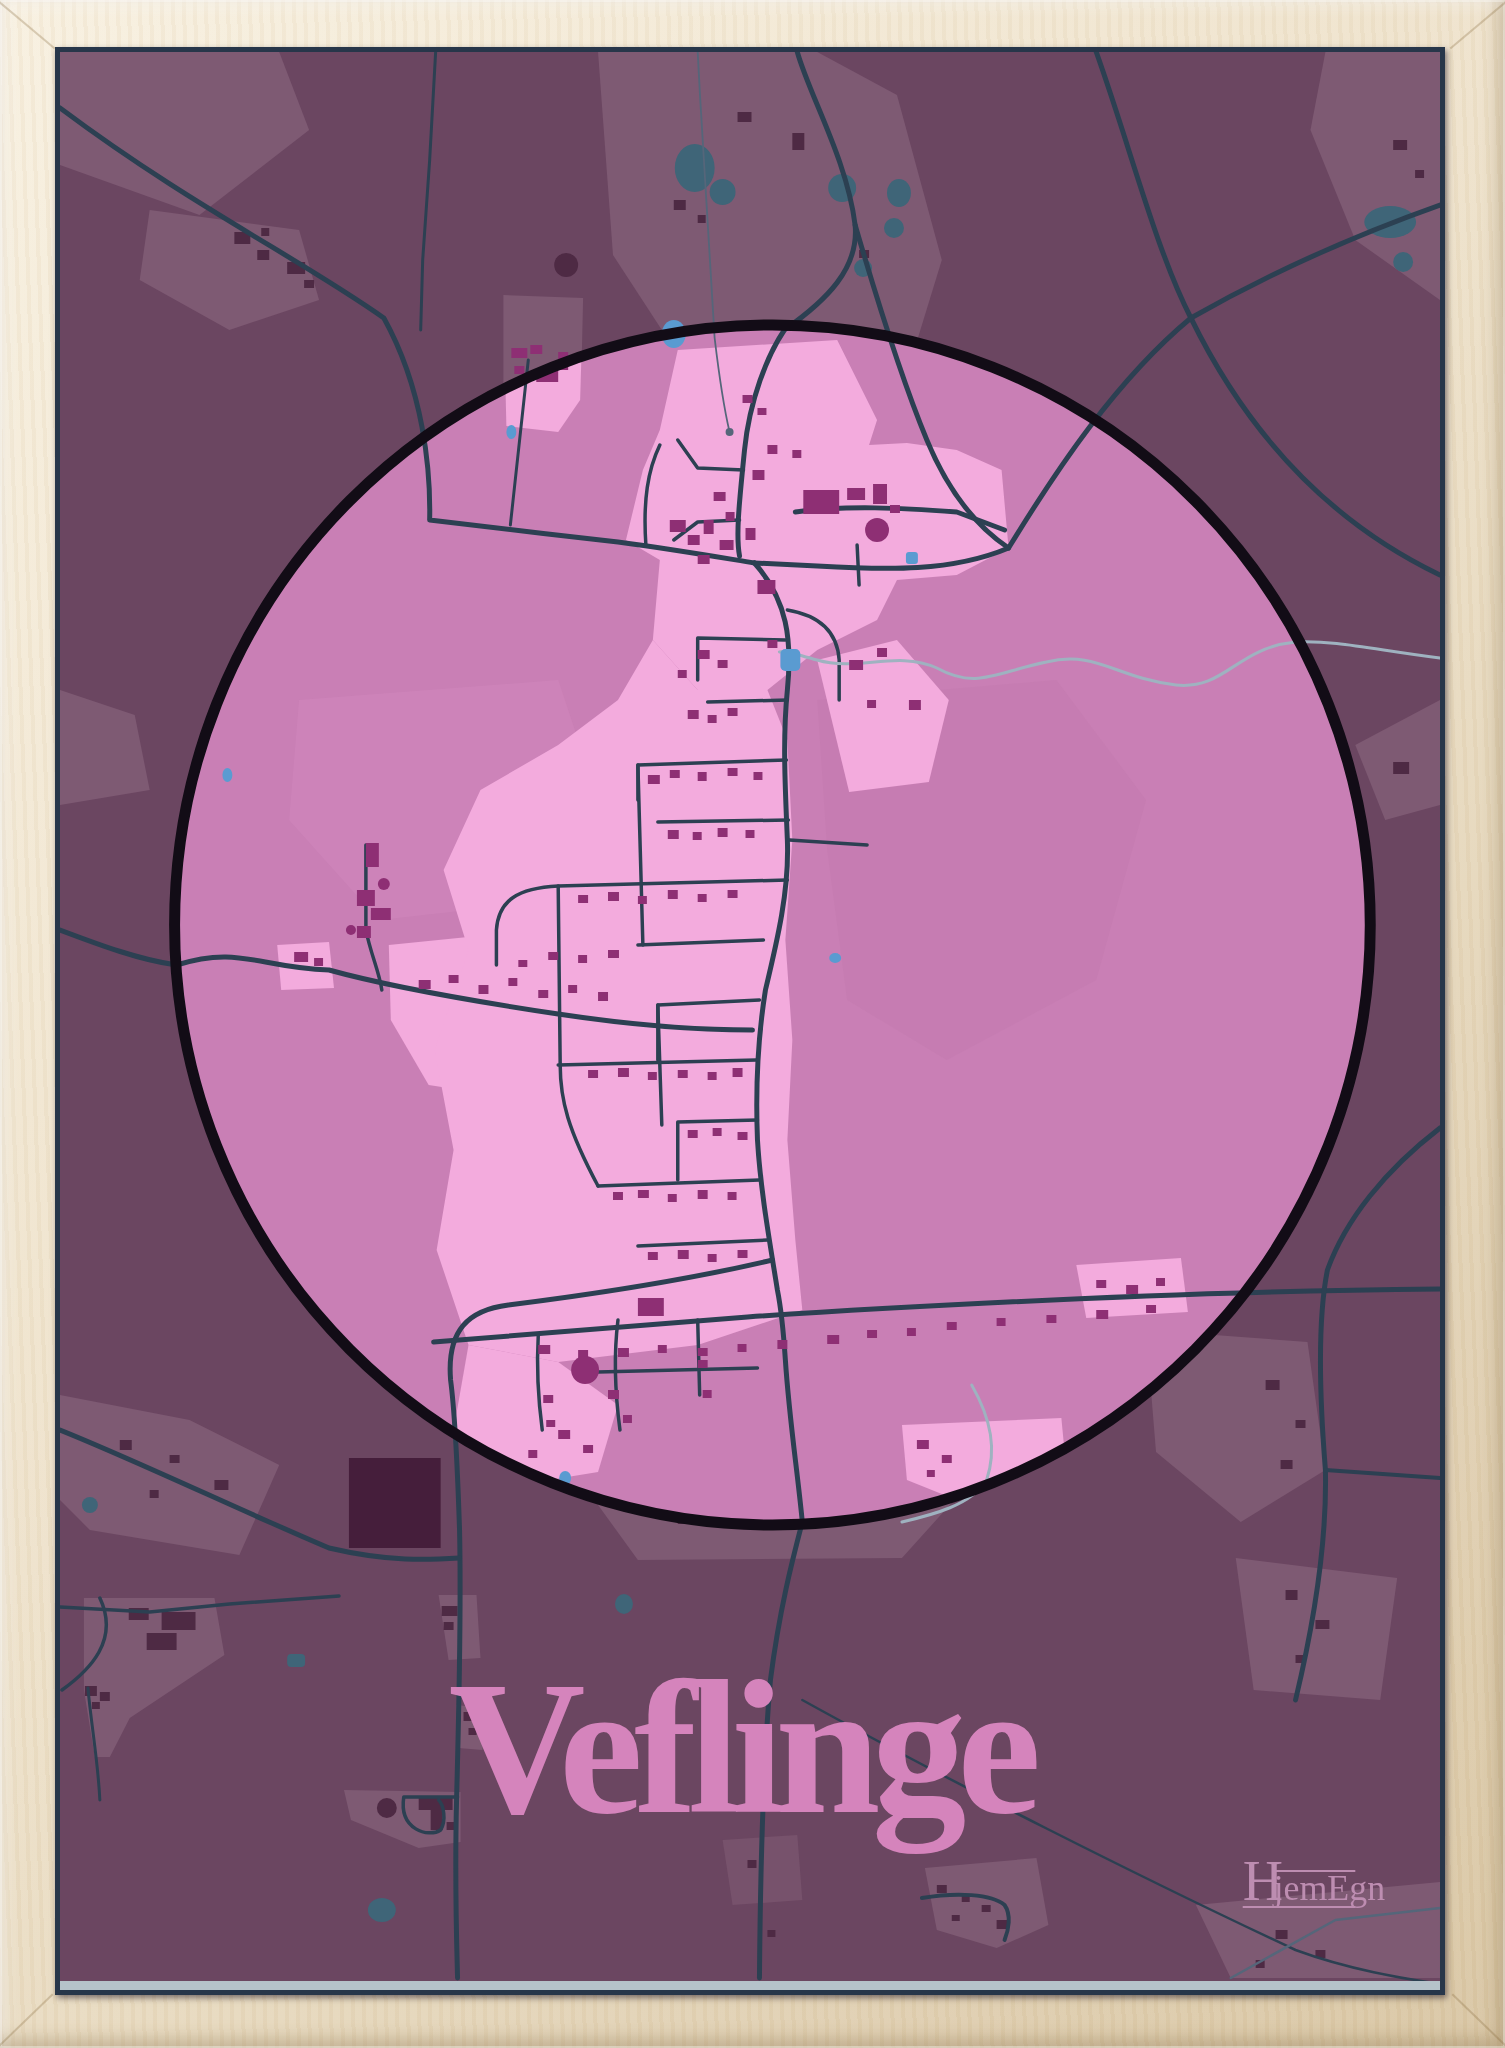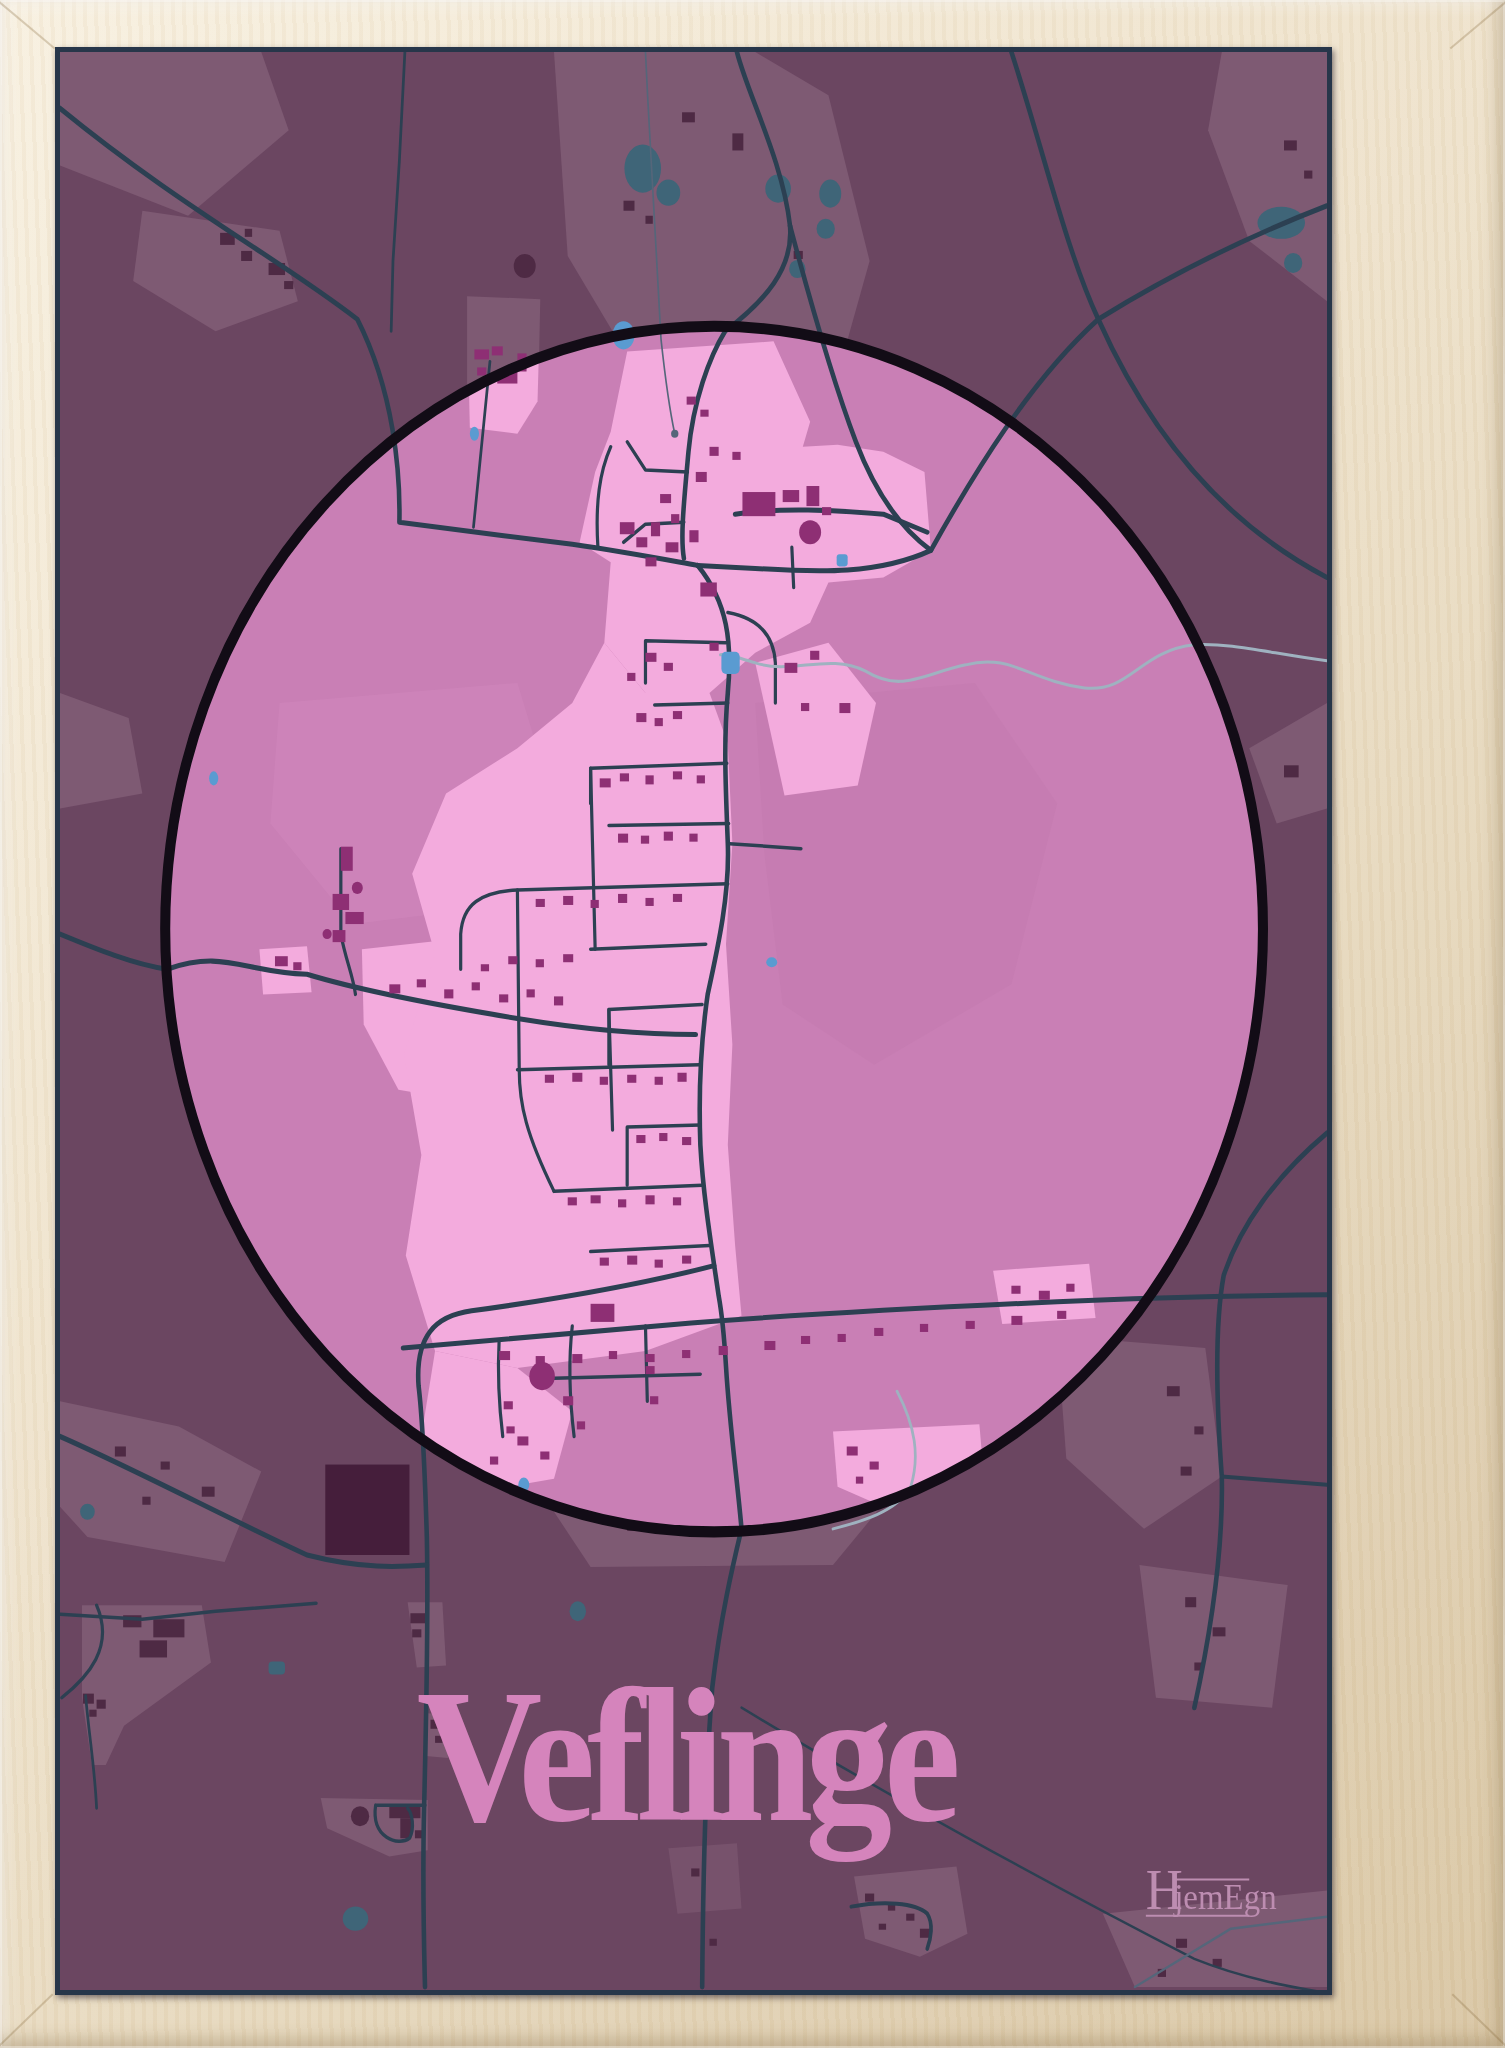--- a/index.html
+++ b/index.html
@@ -10,23 +10,23 @@
     background:
       repeating-linear-gradient(88deg, rgba(190,160,110,0.07) 0 4px, rgba(255,255,255,0.05) 4px 11px),
       linear-gradient(135deg, var(--frame-wood-light) 0%, var(--frame-wood) 45%, var(--frame-wood-shadow) 100%);
     box-shadow: inset 0 0 0 2px rgba(255,255,255,0.35), inset -6px -8px 18px rgba(120,95,55,0.35), inset 6px 6px 14px rgba(255,255,255,0.5);}
   .miter{position:absolute;height:2px;background:rgba(130,100,55,0.28);}
   .miter.tl{left:-2px;top:0;width:74px;transform-origin:left center;transform:rotate(40deg);}
   .miter.tr{right:-2px;top:0;width:74px;transform-origin:right center;transform:rotate(-40deg);}
   .miter.bl{left:-2px;bottom:0;width:76px;transform-origin:left center;transform:rotate(-44deg);}
   .miter.br{right:-2px;bottom:0;width:76px;transform-origin:right center;transform:rotate(44deg);}
   
-  .poster{position:absolute;left:55px;top:47px;width:1277px;height:1948px;
+  .poster{position:absolute;left:55px;top:47px;width:1390px;height:1948px;
     box-sizing:border-box;border:5px solid var(--poster-edge);
-    background:var(--poster-bg);display:flex;
+    background:var(--poster-bg);display:flex;flex-direction:column;
     box-shadow: 2px 3px 6px rgba(20,10,25,0.5);}
   .poster svg{flex:1;display:block;}
   .poster-bottom-edge{height:9px;background:var(--poster-bottom-edge);}
   
   .patch{fill:var(--countryside-patch);}
   .darkblock{fill:var(--dark-block);}
   .ob{fill:var(--countryside-building);}
   .wout{fill:var(--water-out);}
   .win{fill:var(--water-in);}
   .rd{stroke:var(--road);fill:none;stroke-linecap:round;stroke-linejoin:round;}

